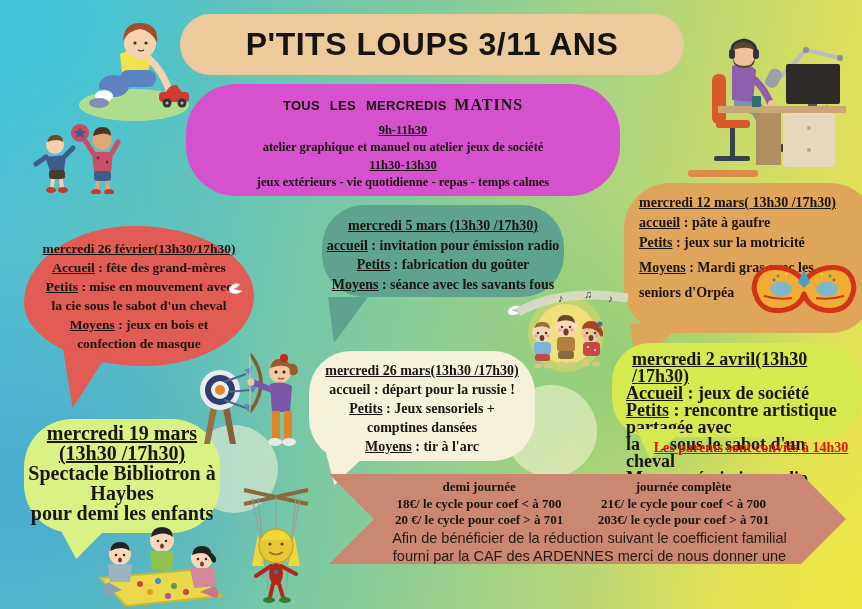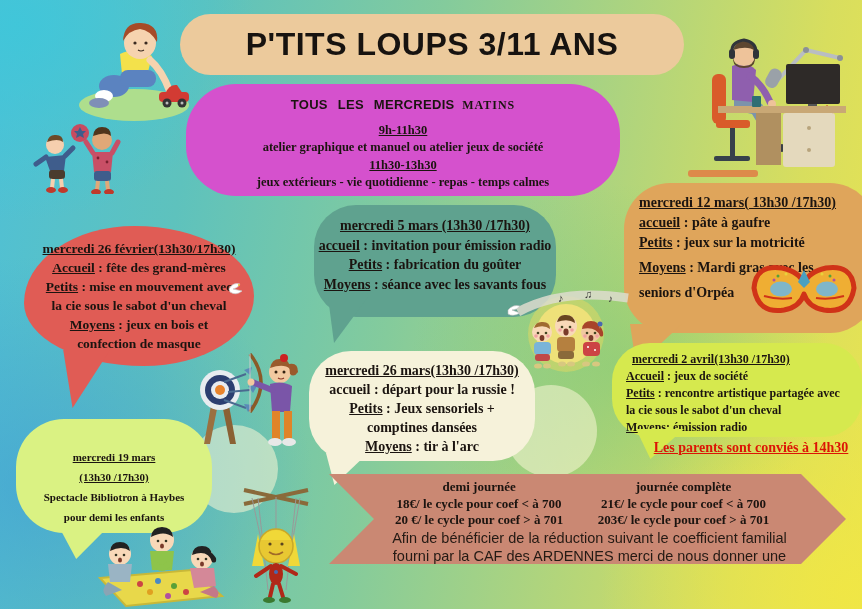--- a/index.html
+++ b/index.html
@@ -31,33 +31,33 @@
   .u { text-decoration:underline; }
   .date { font-weight:700; text-decoration:underline; }
 
   #weekly {
     left:186px; top:84px; width:434px; height:112px;
     background:#d551cd; border-radius:50px; padding-top:12px;
     font-size:12.5px; font-weight:600; line-height:17.5px;
   }
   .wk-head { font-family:"Liberation Sans", sans-serif; font-weight:700; font-size:13px; margin-bottom:7px; }
   .wk-main { word-spacing:6px; letter-spacing:.3px; }
-  .wk-caps { font-family:"Liberation Serif", serif; font-size:12px; letter-spacing:1px; margin-left:4px; }
+  .wk-caps { font-family:"Liberation Serif", serif; font-size:16px; letter-spacing:1px; margin-left:4px; }
   .wk-time { font-weight:700; text-decoration:underline; }
 
   #b-feb26 {
     left:24px; top:226px; width:230px; height:140px;
     background:#e05c55; border-radius:48% 52% 48% 52% / 55% 50% 50% 45%;
     padding-top:13px; font-size:13.5px; font-weight:600; line-height:19px;
   }
   #t-feb26 { left:58px; top:350px; width:52px; height:58px; background:#e05c55;
     clip-path:polygon(10% 0, 100% 0, 28% 100%); }
 
   #b-mar5 {
-    left:314px; top:205px; width:242px; height:112px;
+    left:322px; top:205px; width:242px; height:92px;
     background:#5fa28f; border-radius:42px; padding-top:11px;
     font-size:14px; font-weight:600; line-height:19.5px;
   }
   #t-mar5 { left:328px; top:297px; width:40px; height:46px; background:#5fa28f;
     clip-path:polygon(0 0, 100% 0, 15% 100%); }
 
   #b-mar12 {
     left:624px; top:183px; width:252px; height:150px;
     background:#dfa55b; border-radius:46px; text-align:left;
     padding:10px 10px 0 15px; font-size:14px; font-weight:600; line-height:20px;
@@ -70,30 +70,30 @@
     left:309px; top:351px; width:226px; height:110px;
     background:#f6f2da; border-radius:42px; padding-top:10px;
     font-size:14px; font-weight:600; line-height:19px;
   }
   #t-mar26 { left:326px; top:453px; width:42px; height:32px; background:#f6f2da;
     clip-path:polygon(0 0, 100% 0, 20% 100%); }
 
   #b-apr2 {
     left:612px; top:343px; width:250px; height:94px;
     background:#d6e94e; border-radius:38px; text-align:left;
-    padding:8px 8px 0 14px; font-size:12px; font-weight:600; line-height:17px;
+    padding:8px 8px 0 14px; font-size:18px; font-weight:600; line-height:17px;
   }
   #b-apr2 .date { padding-left:6px; }
   #t-apr2 { left:636px; top:429px; width:48px; height:30px; background:#d6e94e;
     clip-path:polygon(0 0, 100% 0, 30% 100%); }
 
   #b-mar19 {
-    left:16px; top:419px; width:196px; height:114px;
-    background:#daf283; border-radius:48px; padding-top:28px;
-    font-size:11px; font-weight:600; line-height:20px;
+    left:24px; top:419px; width:196px; height:114px;
+    background:#daf283; border-radius:48px; padding-top:4px;
+    font-size:20px; font-weight:600; line-height:20px;
   }
   #t-mar19 { left:58px; top:525px; width:52px; height:34px; background:#daf283;
     clip-path:polygon(0 0, 100% 0, 35% 100%); }
 
   #parents-note {
     position:absolute; left:640px; top:440px; width:222px; text-align:center;
     font-weight:700; font-size:14px; color:#dc1505;
     text-decoration:underline;
   }
 

